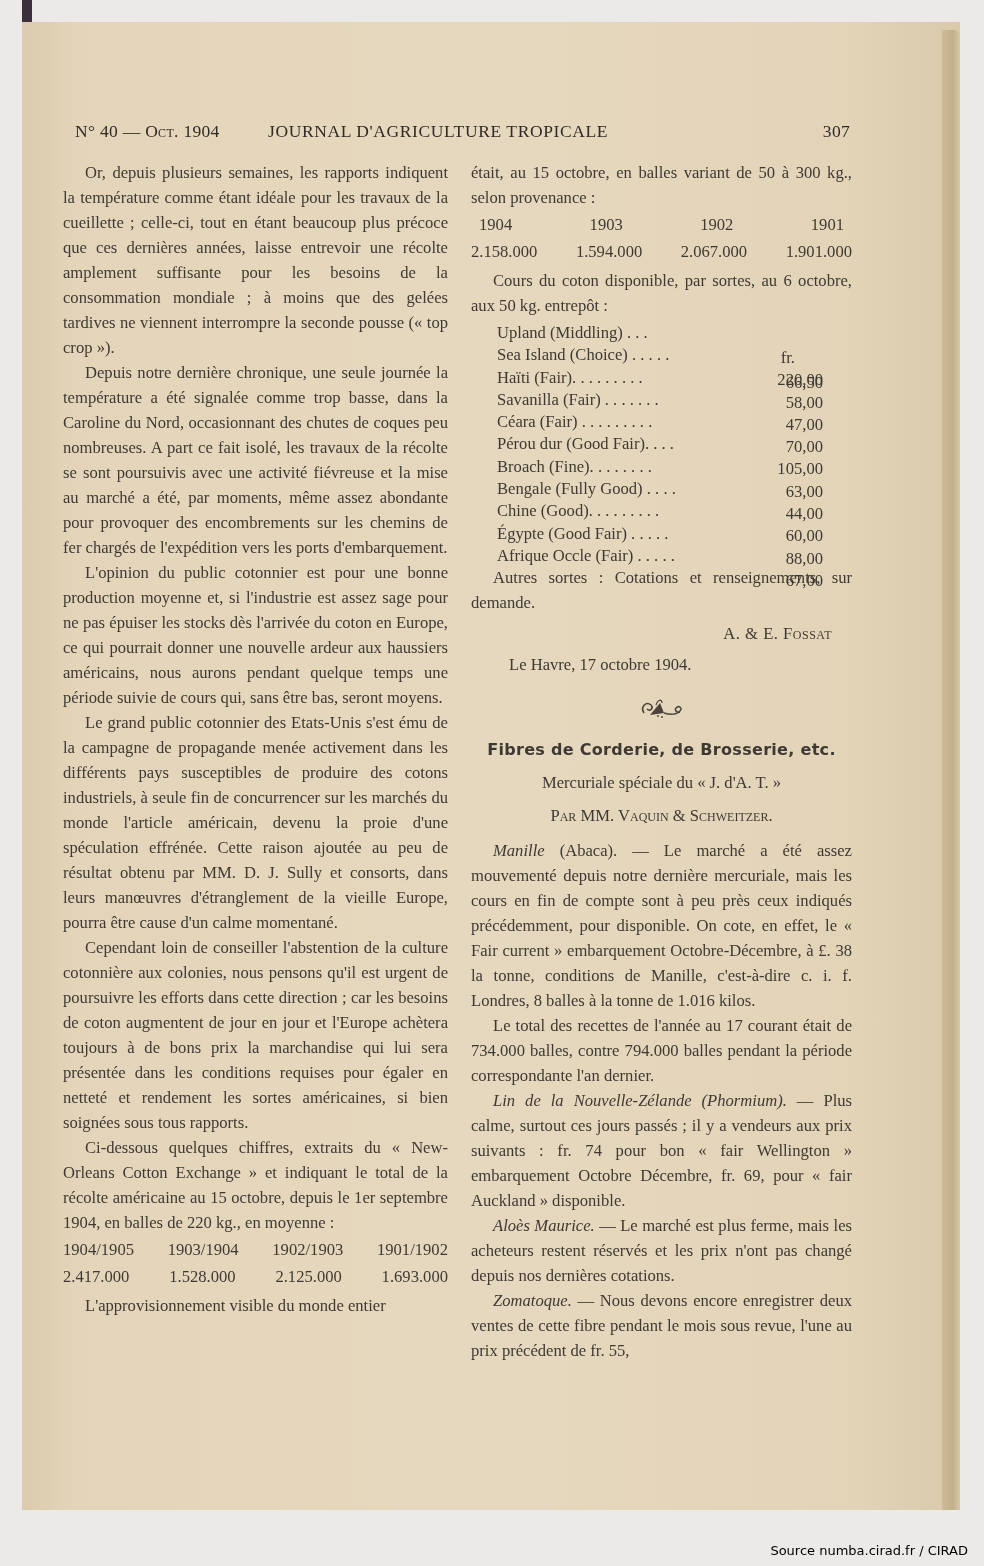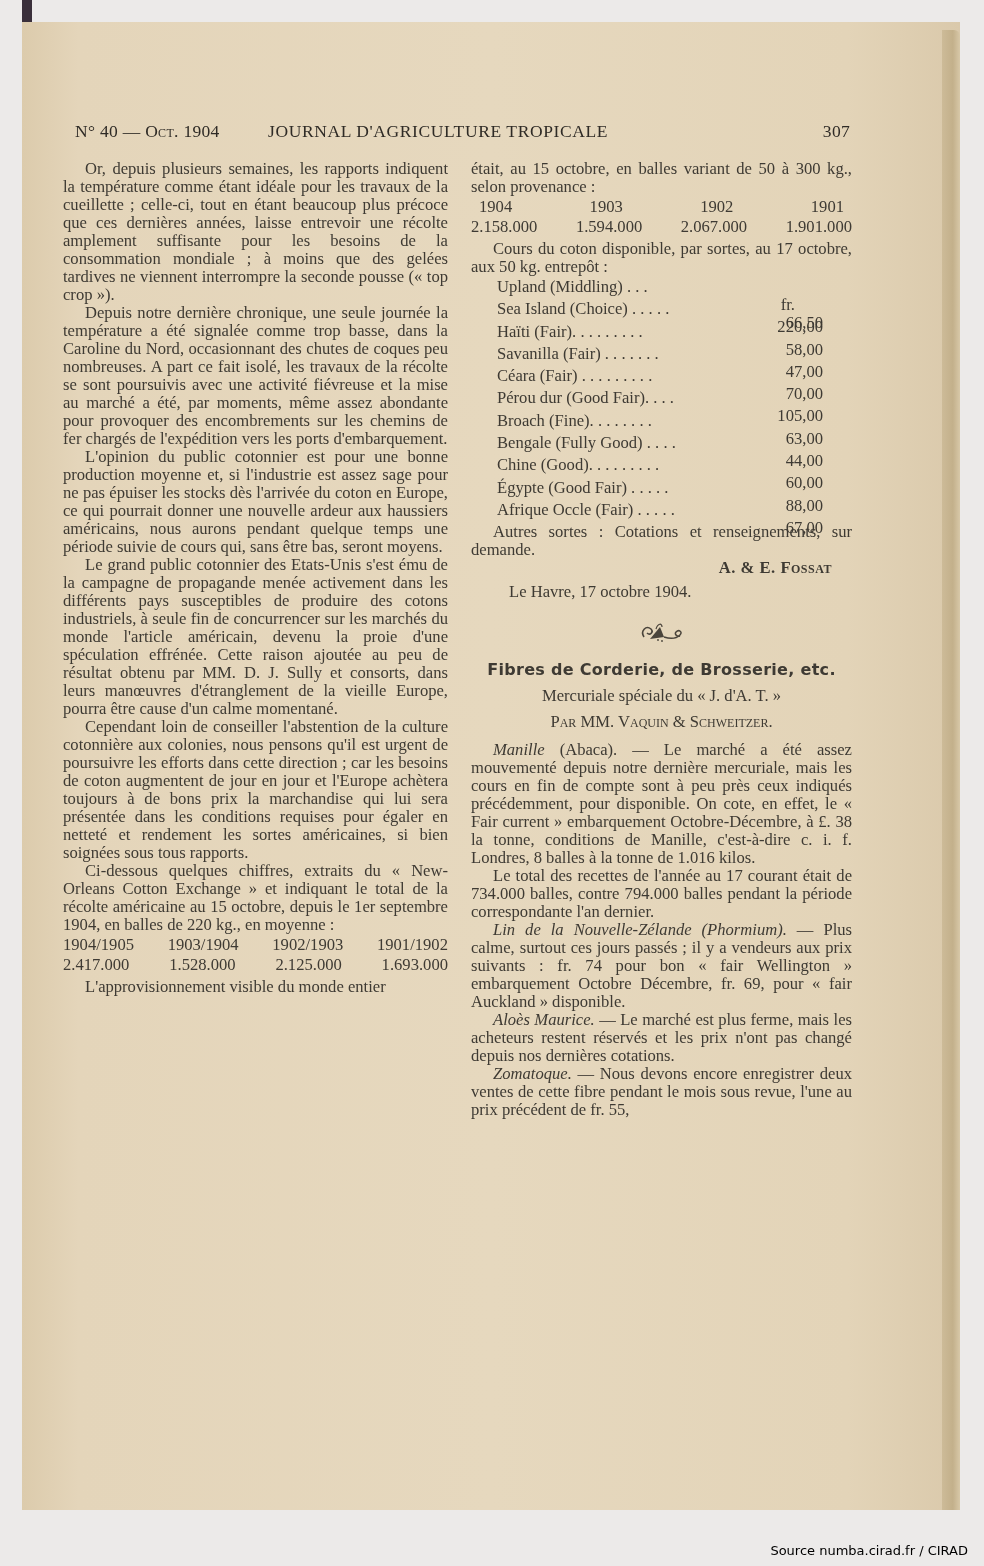--- a/index.html
+++ b/index.html
@@ -25,39 +25,39 @@
     position:absolute; left:62px; top:121px; width:788px; height:22px;
     font-size:17.5px; letter-spacing:0.3px; color:#2f2b26;
   }
   .header .num { position:absolute; left:13px; top:0; }
   .header .title { position:absolute; left:206px; top:0; letter-spacing:0.6px; }
   .header .pg { position:absolute; right:0; top:0; }
   .sc { font-variant:small-caps; }
 
   .col {
     position:absolute; top:160px;
-    font-size:16.6px; line-height:18px; text-align:justify;
+    font-size:16.6px; line-height:25px; text-align:justify;
   }
   .col-left { left:63px; width:385px; }
   .col-right { left:471px; width:381px; }
   .col p { margin:0; text-indent:22px; }
   .col p.noind { text-indent:0; }
   .col .em { font-style:italic; }
 
   .num-row { display:flex; justify-content:space-between; margin:2px 0 0 0; }
   .num-row.years { padding:0 8px 0 8px; }
   .num-row span { display:inline-block; }
 
   .price-table { margin:2px 0 0 26px; width:326px; }
   .price-row { display:flex; justify-content:space-between; height:22.3px;flex-direction:column; }
   .price-row .label { white-space:pre; }
   .price-row .val { text-align:right; min-width:56px; }
   .price-row .cur { margin-left:auto; margin-right:28px; }
 
-  .signature { text-align:right; padding-right:20px; letter-spacing:0.5px;font-weight:bold; }
+  .signature { text-align:right; padding-right:20px; margin-top:6px; letter-spacing:0.5px; }
   .place-date { margin-top:6px; padding-left:38px; }
   .ornament { text-align:center; margin:18px 0 12px 0; height:30px; }
   .section-title {
     text-align:center; font-family:"DejaVu Sans","Liberation Sans",sans-serif;
     font-weight:bold; font-size:16px; letter-spacing:0.3px; margin:12px 0 8px 0;
   }
   .centered { text-align:center; margin:2px 0 8px 0; }
   .source {
     position:absolute; right:16px; bottom:8px;
     font-family:"DejaVu Sans","Liberation Sans",sans-serif; font-size:13px; color:#000000;
@@ -106,21 +106,21 @@
     <span>1903</span>
     <span>1902</span>
     <span>1901</span>
   </div>
   <div class="num-row">
     <span>2.158.000</span>
     <span>1.594.000</span>
     <span>2.067.000</span>
     <span>1.901.000</span>
   </div>
-  <p style="margin-top:4px;">Cours du coton disponible, par sortes, au 17 octobre, aux 50 kg. entrepôt :</p>
+  <p style="margin-top:4px;">Cours du coton disponible, par sortes, au 6 octobre, aux 50 kg. entrepôt :</p>
 
   <div class="price-table" id="price-table">
       <div class="price-row">
         <span class="label">Upland (Middling) . . .</span>
         <span class="cur">fr.</span>
         <span class="val">66,50</span>
       </div>
       <div class="price-row">
         <span class="label">Sea Island (Choice) . . . . .</span>
         <span class="val">220,00</span>

